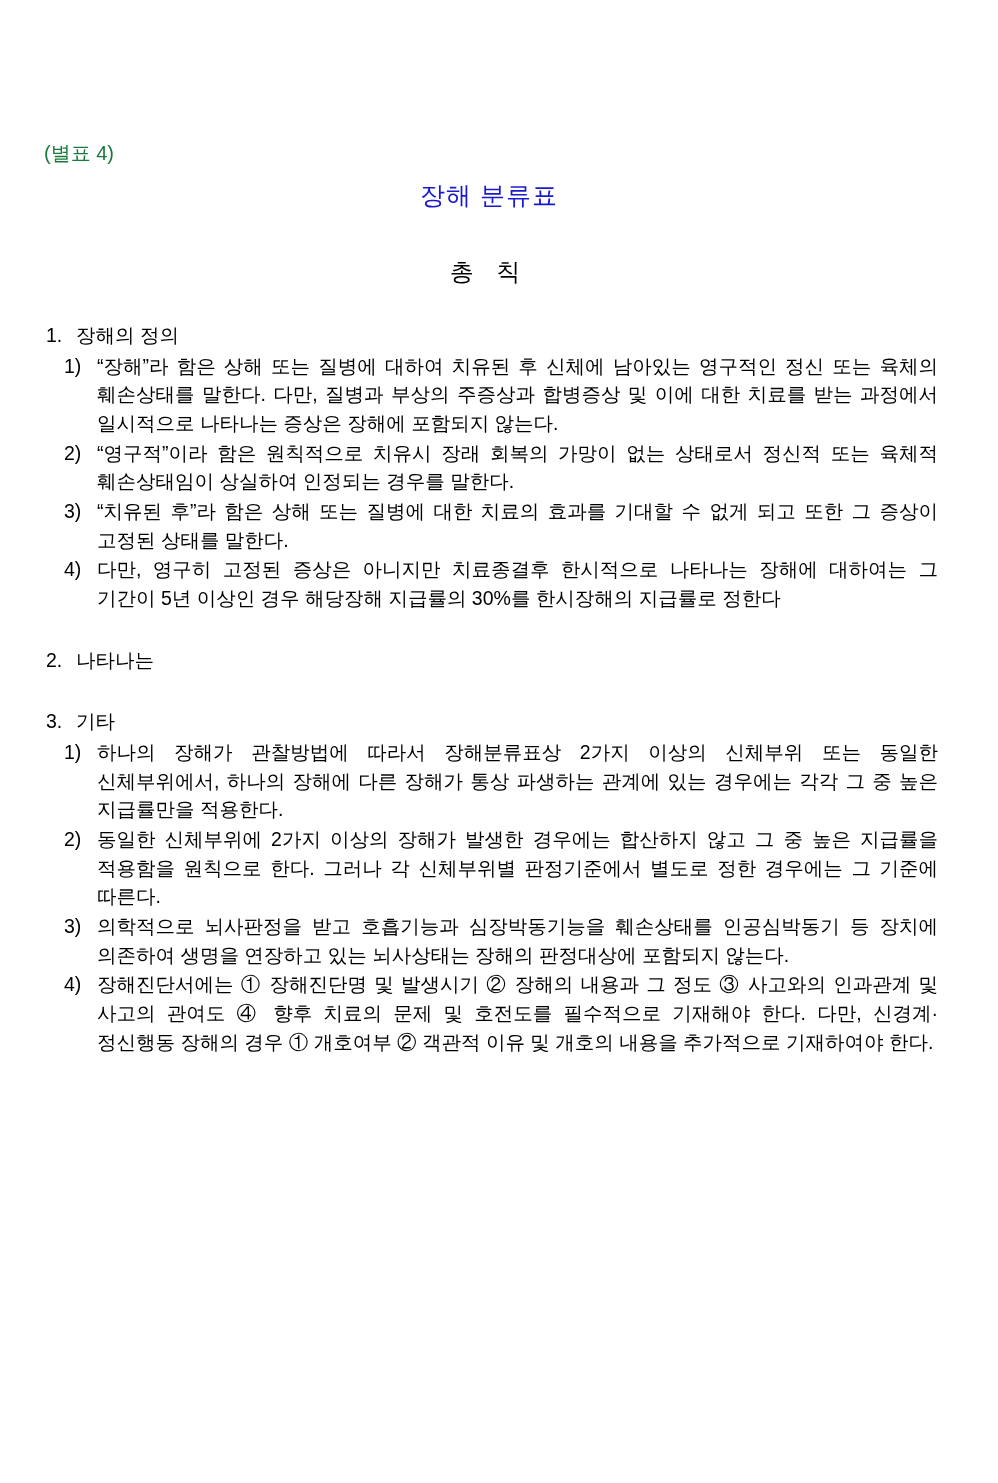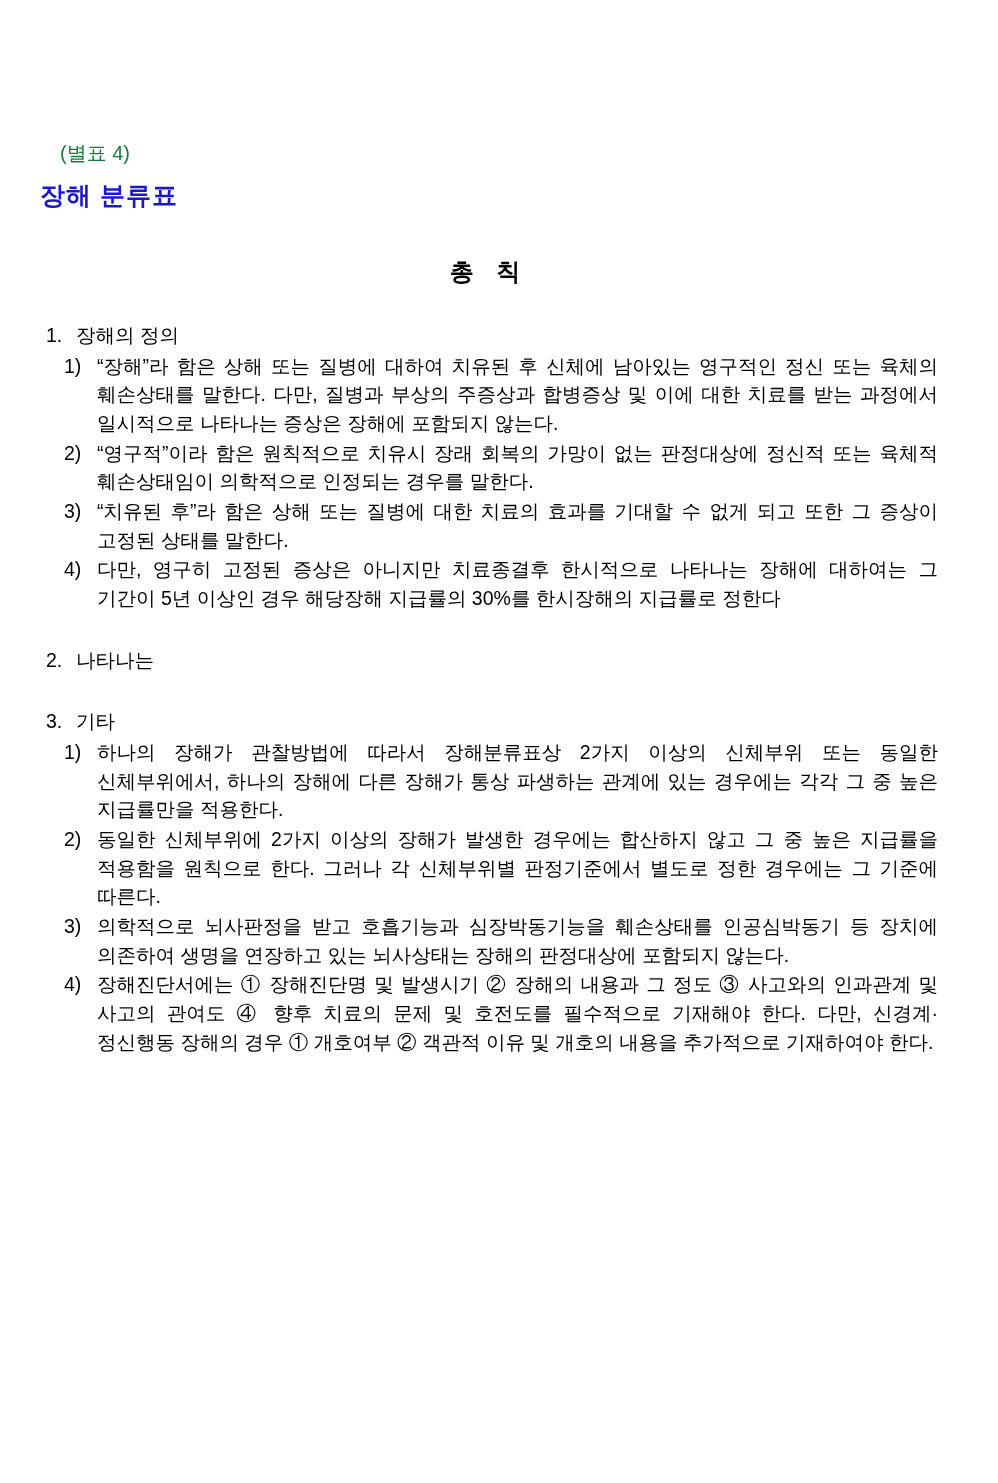--- a/index.html
+++ b/index.html
@@ -16,36 +16,36 @@
     height: 1483px;
     box-sizing: border-box;
     padding: 140px 60px 40px 40px;
     position: relative;
     background: #ffffff;
     overflow: hidden;
   }
   .annex-label {
     font-size: 20px;
     color: #1a7a3c;
-    margin: 0 0 0 20px;
+    margin: 0 0 0 4px;
     letter-spacing: 0px;
   }
   .doc-title {
-    text-align: left;
+    text-align: center;
     color: #1818cf;
     font-size: 25px;
-    font-weight: bold;
+    font-weight: normal;
     margin: 12px 0 0 0;
     letter-spacing: 1px;
   }
   .doc-subtitle {
     text-align: center;
     color: #000000;
     font-size: 24px;
-    font-weight: bold;
+    font-weight: normal;
     margin: 44px 0 0 0;
     letter-spacing: 8px;
   }
   .section {
     margin-top: 34px;
   }
   .section-head {
     font-size: 19.5px;
     line-height: 1.42;
     margin: 0 0 2px 0;
@@ -106,21 +106,21 @@
       <span class="num">1.</span>
       <span>장해의 정의</span>
     </div>
     <div class="items">
       <div class="item">
         <span class="marker">1)</span>
         <span class="body">“장해”라 함은 상해 또는 질병에 대하여 치유된 후 신체에 남아있는 영구적인 정신 또는 육체의 훼손상태를 말한다. 다만, 질병과 부상의 주증상과 합병증상 및 이에 대한 치료를 받는 과정에서 일시적으로 나타나는 증상은 장해에 포함되지 않는다.</span>
       </div>
       <div class="item">
         <span class="marker">2)</span>
-        <span class="body">“영구적”이라 함은 원칙적으로 치유시 장래 회복의 가망이 없는 판정대상에 정신적 또는 육체적 훼손상태임이 의학적으로 인정되는 경우를 말한다.</span>
+        <span class="body">“영구적”이라 함은 원칙적으로 치유시 장래 회복의 가망이 없는 상태로서 정신적 또는 육체적 훼손상태임이 상실하여 인정되는 경우를 말한다.</span>
       </div>
       <div class="item">
         <span class="marker">3)</span>
         <span class="body">“치유된 후”라 함은 상해 또는 질병에 대한 치료의 효과를 기대할 수 없게 되고 또한 그 증상이 고정된 상태를 말한다.</span>
       </div>
       <div class="item">
         <span class="marker">4)</span>
         <span class="body">다만, 영구히 고정된 증상은 아니지만 치료종결후 한시적으로 나타나는 장해에 대하여는 그 기간이 5년 이상인 경우 해당장해 지급률의 30%를 한시장해의 지급률로 정한다</span>
       </div>
     </div>

